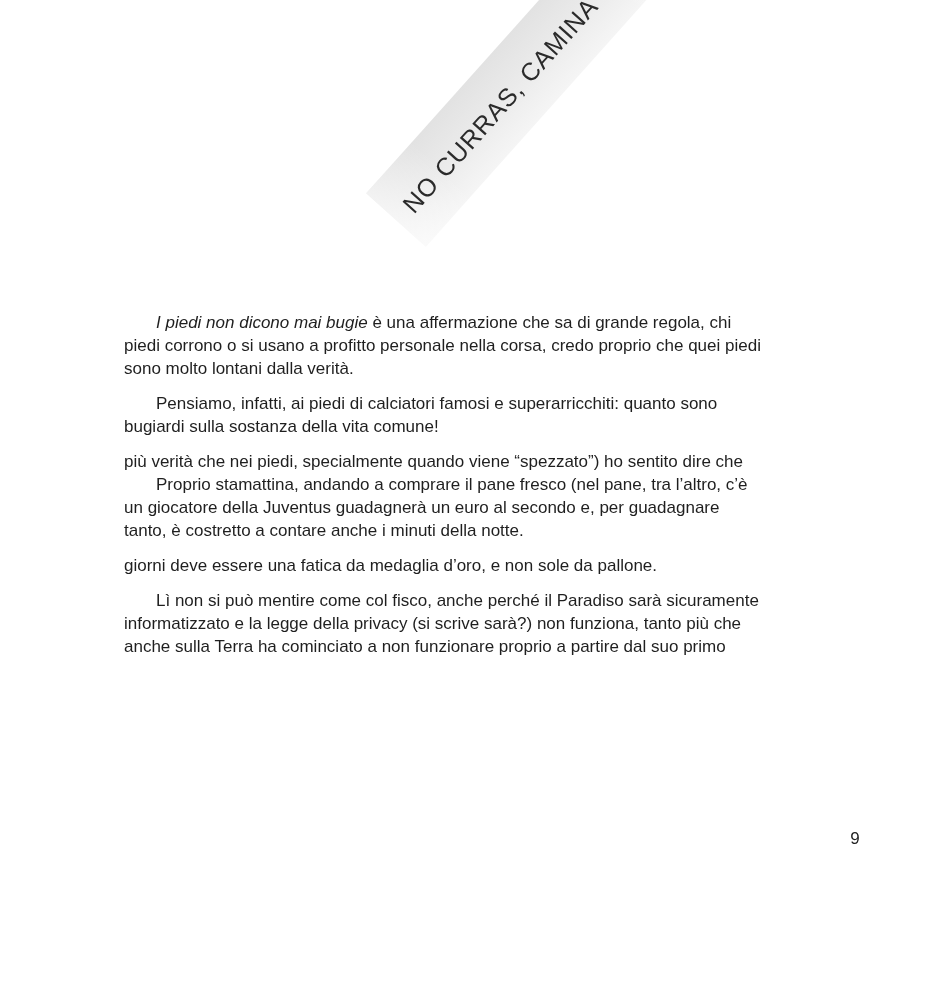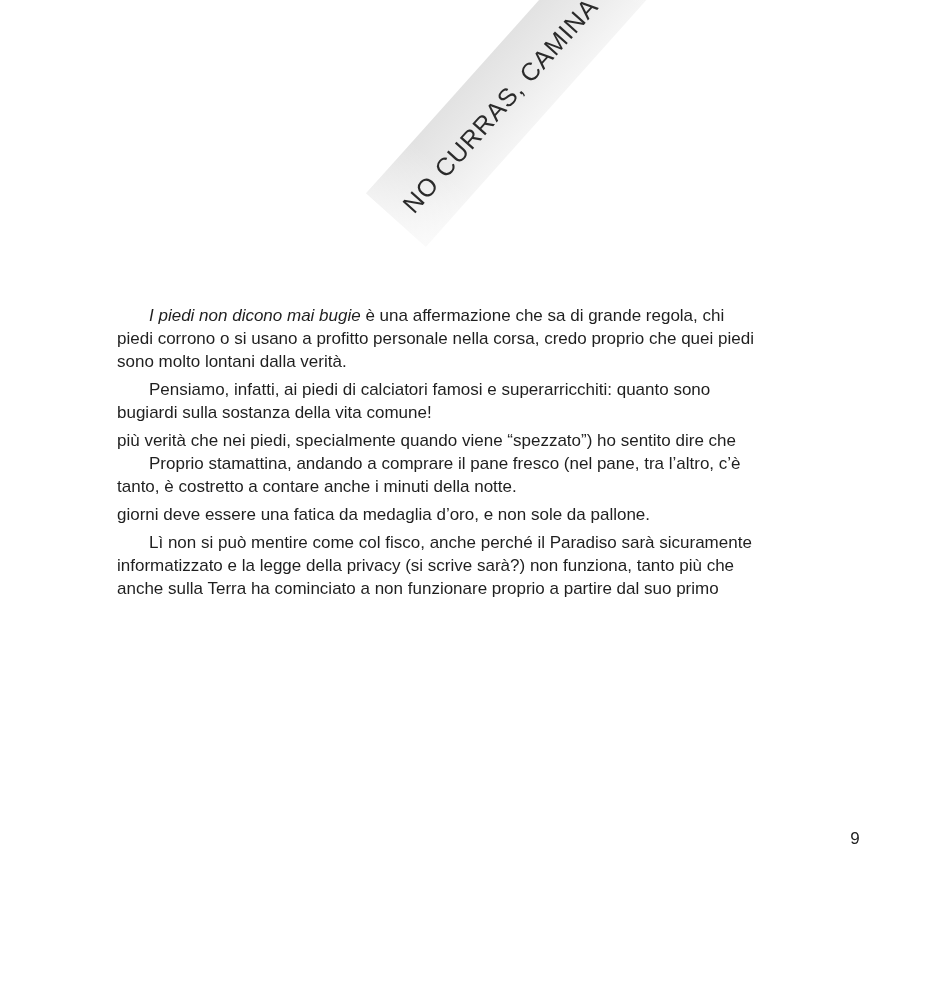--- a/index.html
+++ b/index.html
@@ -43,21 +43,21 @@
 
   
   .body-block {
     position: absolute;
     left: 112px;
     top: 299px;
     width: 736px;
     font-size: 17px;
     line-height: 23px;
   }
-  .para { margin: 5px; }
+  .para { margin: 12px; }
   .line { white-space: nowrap; }
   .indent { padding-left: 32px; }
   .italic-lead { font-style: italic; }
 
   
   .page-number {
     position: absolute;
     left: 840px;
     top: 827px;
     width: 30px;
@@ -85,20 +85,21 @@
     </div>
 
     <div class="para">
       <div class="line indent">Pensiamo, infatti, ai piedi di calciatori famosi e superarricchiti: quanto sono</div>
       <div class="line">bugiardi sulla sostanza della vita comune!</div>
     </div>
 
     <div class="para">
       <div class="line">più verità che nei piedi, specialmente quando viene “spezzato”) ho sentito dire che</div>
       <div class="line indent">Proprio stamattina, andando a comprare il pane fresco (nel pane, tra l’altro, c’è</div>
+      <div class="line">un giocatore della Juventus guadagnerà un euro al secondo e, per guadagnare</div>
       <div class="line">tanto, è costretto a contare anche i minuti della notte.</div>
     </div>
 
     <div class="para">
       <div class="line">giorni deve essere una fatica da medaglia d’oro, e non sole da pallone.</div>
     </div>
 
     <div class="para">
     </div>
 

